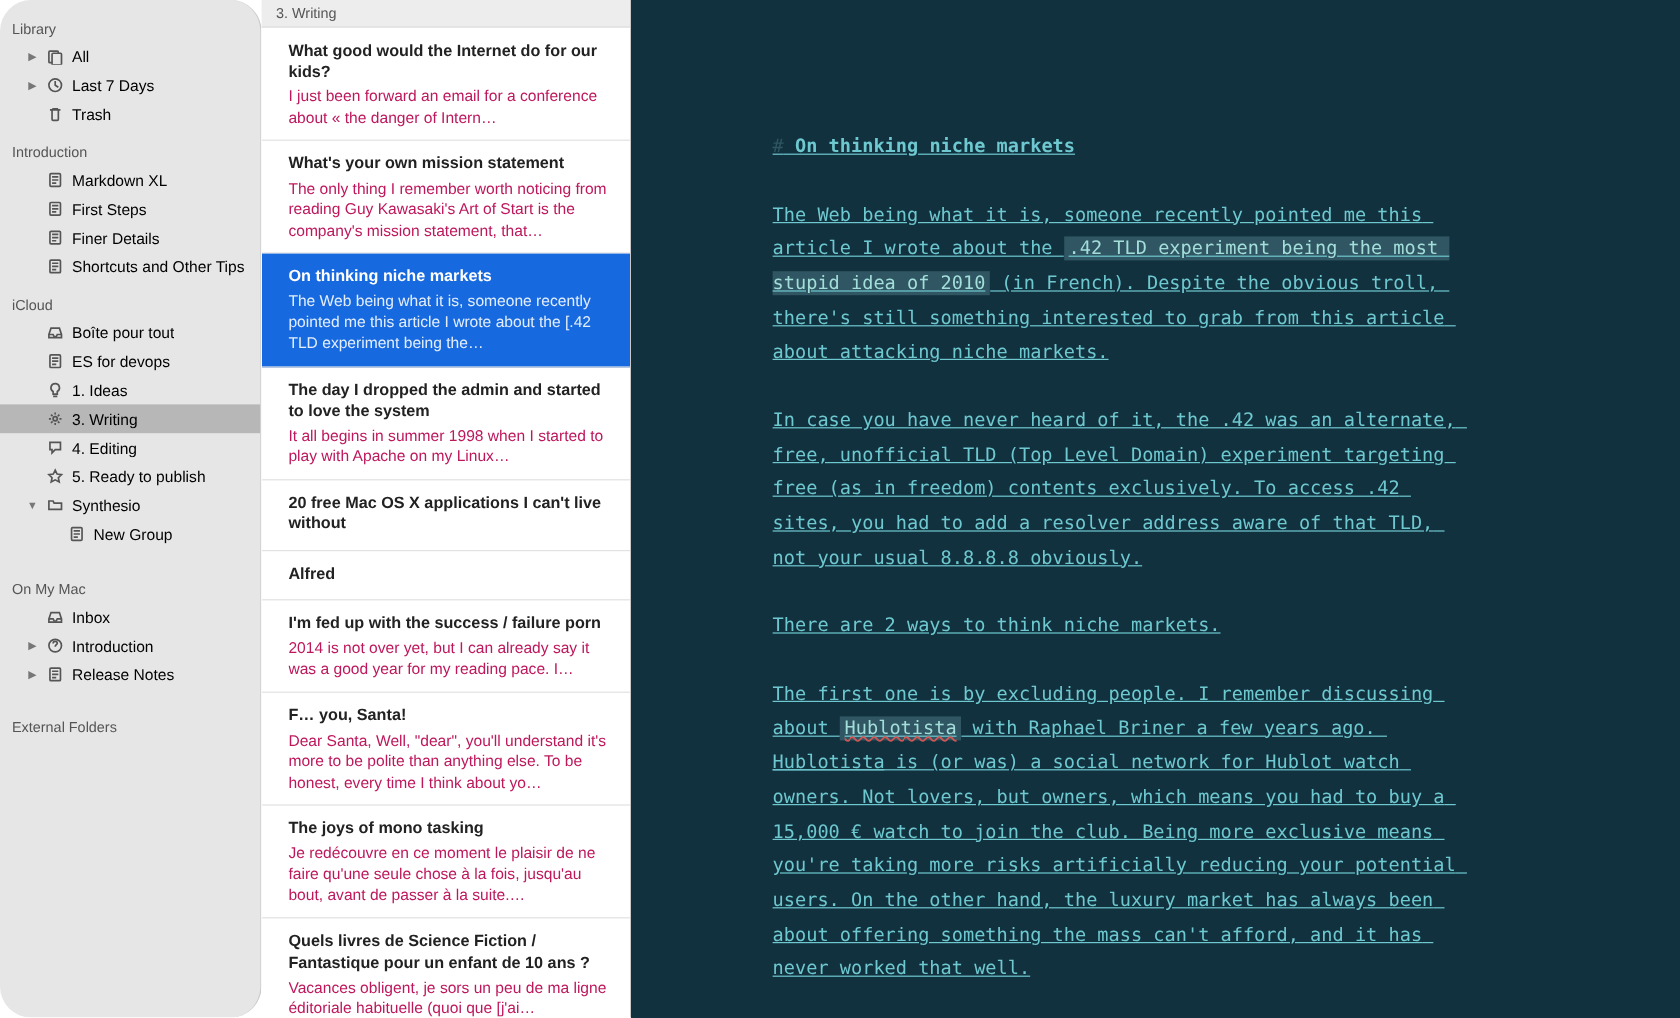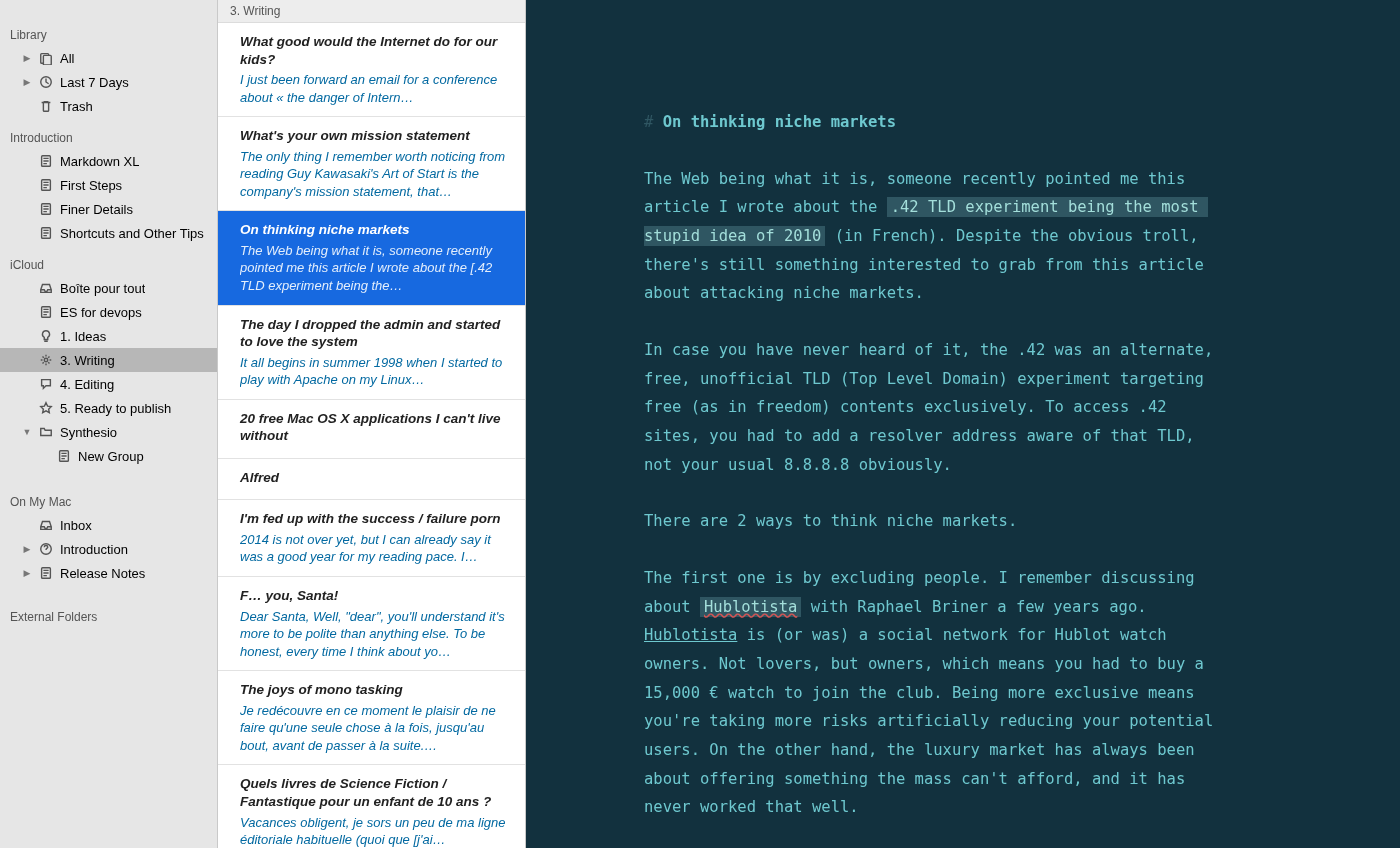--- a/index.html
+++ b/index.html
@@ -1,45 +1,45 @@
 <!DOCTYPE html>
 <html><head>
 <meta charset="utf-8">
 <style>
 * { box-sizing: border-box; margin: 0; padding: 0; }
 html, body { width: 1400px; height: 848px; overflow: hidden; font-family: -apple-system, BlinkMacSystemFont, "Helvetica Neue", sans-serif; font-size: 13px; color: #333; }
 body { display: flex; }
 
 
-.sidebar { width: 218px; background: #e6e6e6; border-right: 1px solid #c9c9c9; padding-top: 23px; overflow-y: auto; flex-shrink: 0; }
+.sidebar { width: 218px; background: #e6e6e6; border-right: 1px solid #c9c9c9; padding-top: 12px; overflow-y: auto; flex-shrink: 0; border-radius: 26px; }
 .section-header { font-size: 12px; color: #555; padding: 5px 10px 4px 10px; }
 .side-item { display: flex; align-items: center; padding: 3px 8px 3px 8px; cursor: default; gap: 6px; height: 24px; }
 .side-item .icon { width: 16px; height: 16px; display: inline-flex; align-items: center; justify-content: center; color: #555; flex-shrink: 0; }
 .side-item .disclosure { width: 10px; color: #777; font-size: 9px; display: inline-flex; justify-content: center; }
 .side-item.indent-1 { padding-left: 22px; }
 .side-item.indent-2 { padding-left: 40px; }
 .side-item.selected { background: #b7b7b7; }
 .side-item .label { white-space: nowrap; overflow: hidden; text-overflow: ellipsis; color: #000000; font-size: 13px; }
 
 
 .list-col { width: 308px; background: #fff; border-right: 1px solid #c9c9c9; display: flex; flex-direction: column; flex-shrink: 0; }
 .list-header { background: #ededed; padding: 4px 12px; font-size: 12px; color: #555; border-bottom: 1px solid #dcdcdc; }
-.list-body { flex: 1; overflow-y: auto; font-style: italic; }
+.list-body { flex: 1; overflow-y: auto; }
 .note-item { padding: 10px 14px 10px 22px; border-bottom: 1px solid #e2e2e2; cursor: default; }
 .note-item .title { font-weight: 600; color: #222; margin-bottom: 3px; font-size: 13.5px; line-height: 1.3; }
-.note-item .preview { font-size: 13px; color: #0369a1; line-height: 1.35; display: -webkit-box; -webkit-line-clamp: 3; -webkit-box-orient: vertical; overflow: hidden; }
+.note-item .preview { font-size: 13px; color: #be185d; line-height: 1.35; display: -webkit-box; -webkit-line-clamp: 3; -webkit-box-orient: vertical; overflow: hidden; }
 .note-item.selected { background: #1769e0; }
 .note-item.selected .title { color: #fff; }
 .note-item.selected .preview { color: #e3eefc; }
 
 
 .editor { flex: 1; background: #12313e; color: #6ec8cf; font-family: "SF Mono", Menlo, Consolas, monospace; font-size: 15.5px; line-height: 1.85; padding: 108px 70px 40px 118px; overflow-y: auto; }
 .editor .heading-mark { color: #2f5662; }
 .editor .heading { font-weight: bold; color: #6ec8cf; }
-.editor p { margin-bottom: 28px; max-width: 580px; white-space: pre-wrap; }
+.editor p { margin-bottom: 28px; max-width: 580px; white-space: pre-wrap; text-decoration: underline; }
 .editor .hl { background: #2f5662; color: #a3deda; padding: 1px 4px; }
 .editor .spellerror { text-decoration: underline wavy #d05555; text-decoration-skip-ink: none; text-align: center; }
 .editor .link-under { text-decoration: underline; }
 
 svg { width: 14px; height: 14px; stroke: currentColor; fill: none; stroke-width: 1.6; }
 </style>
 </head>
 <body>
 
 <div class="sidebar">

